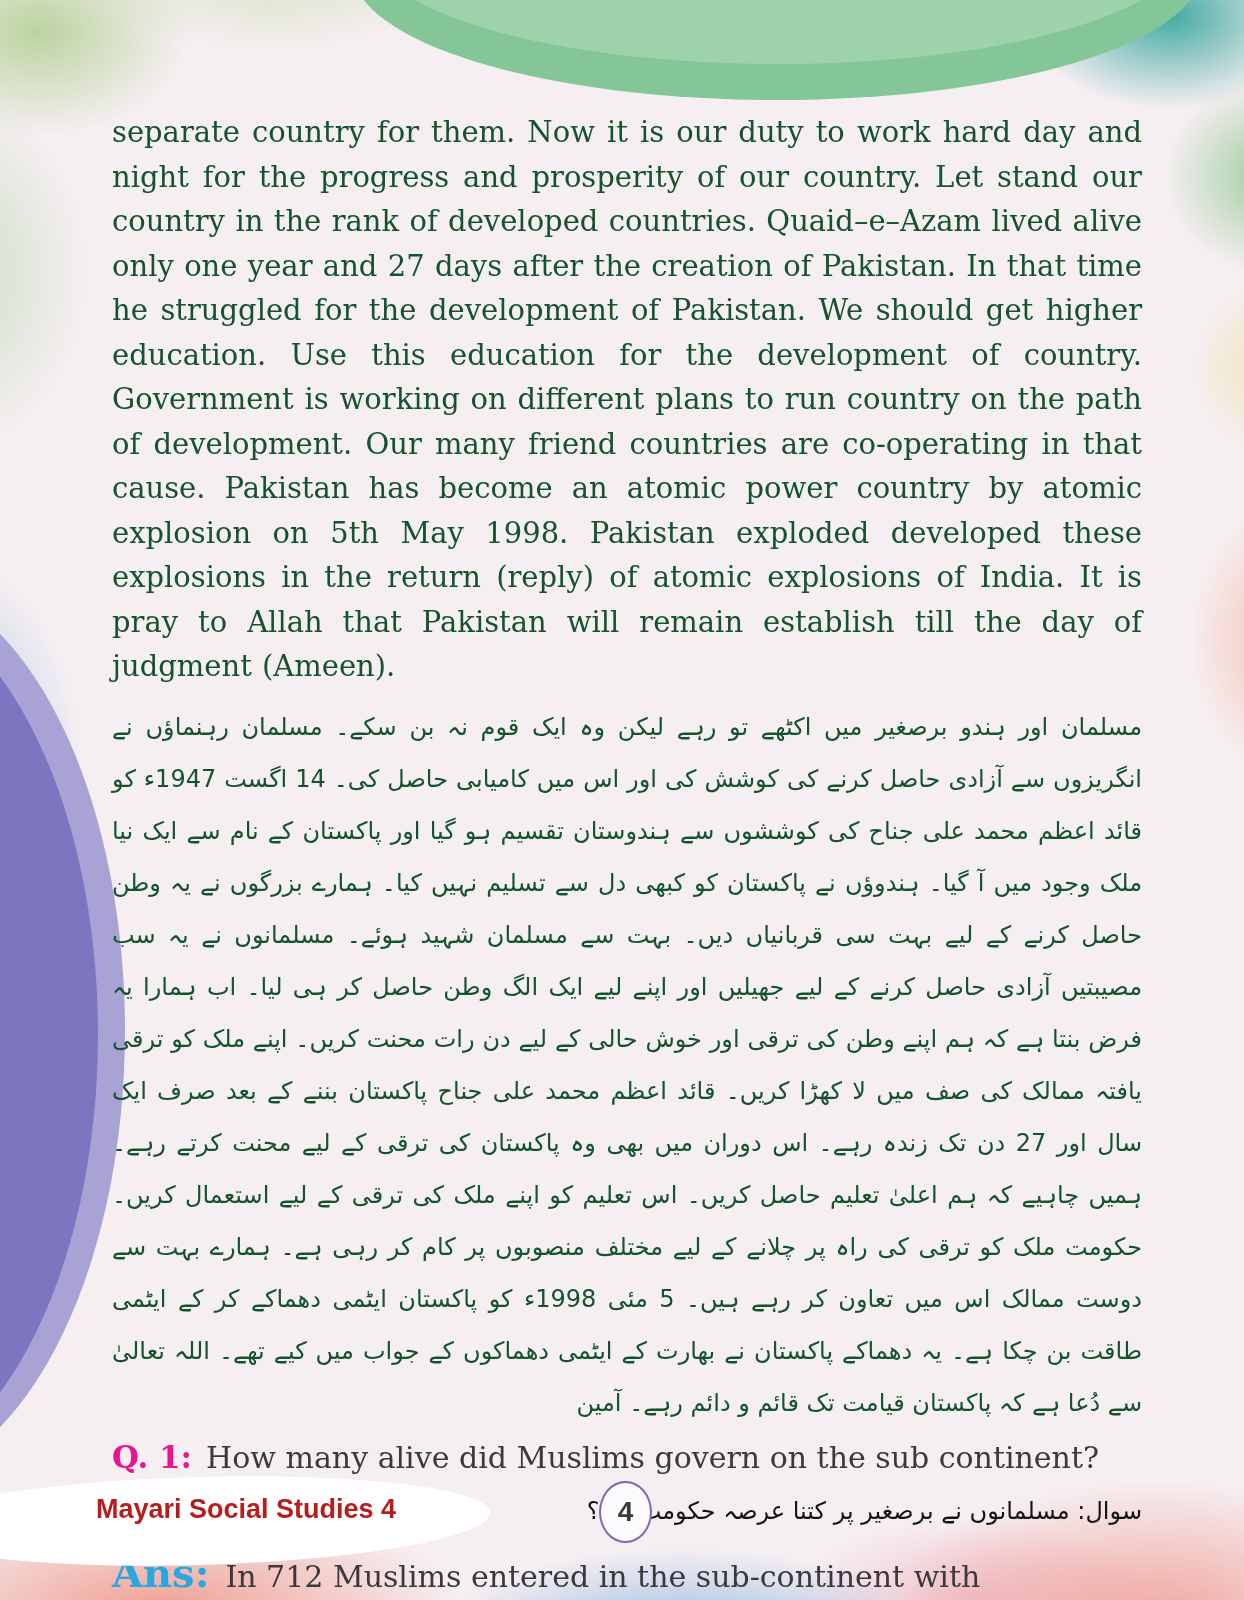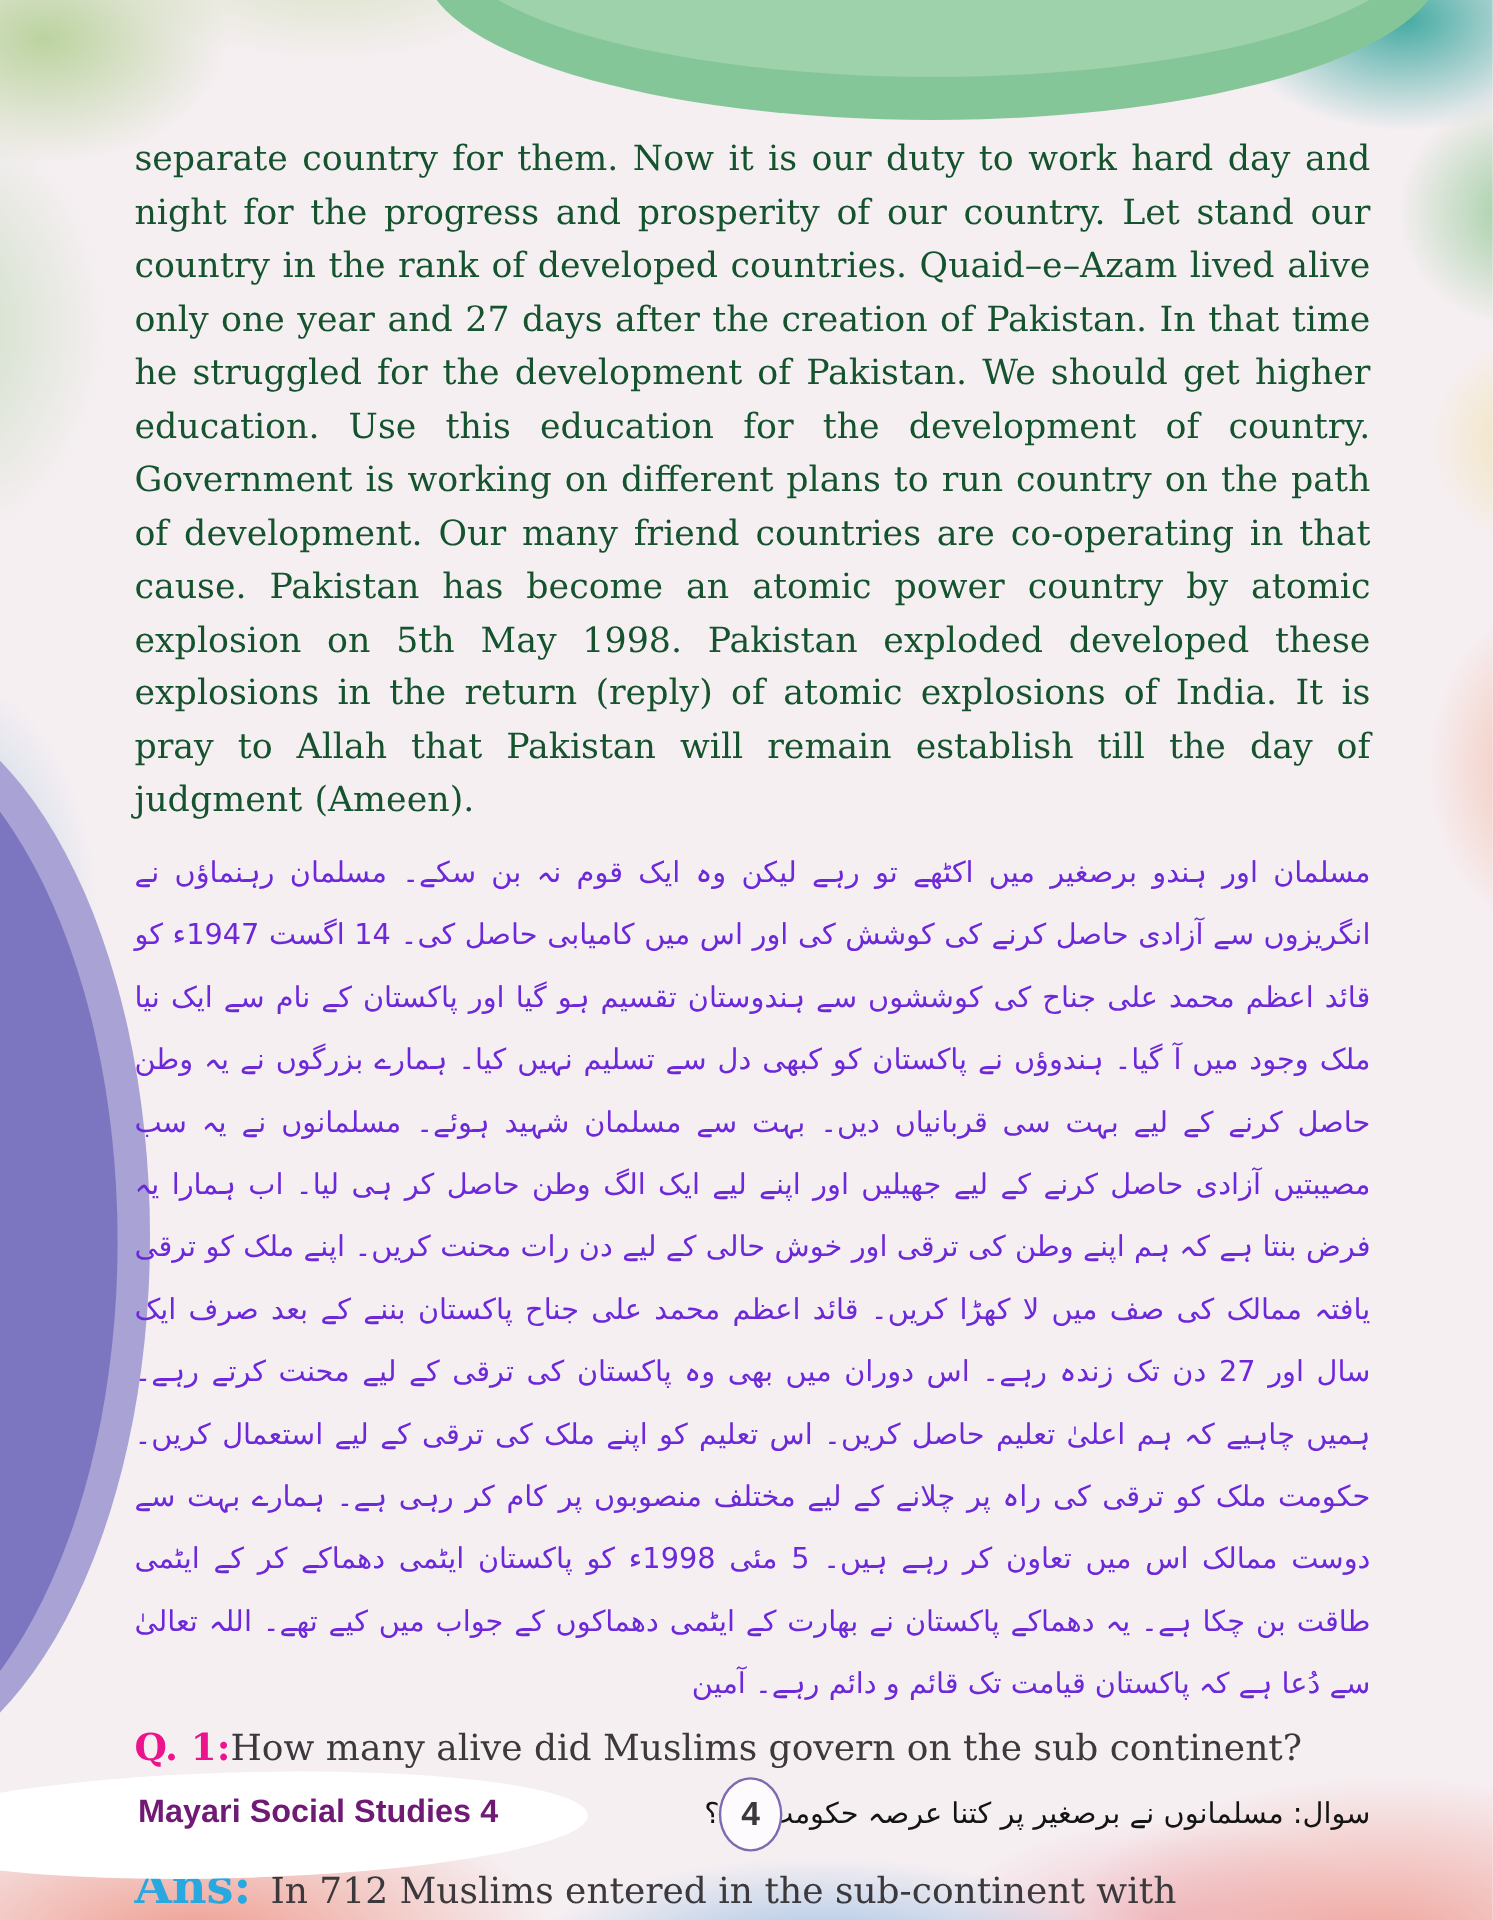--- a/index.html
+++ b/index.html
@@ -44,43 +44,43 @@
 
   .en-para {
     margin: 0; font-size: 29px; line-height: 44.5px;
     text-align: justify; color: #14532d; word-spacing: 1px;
   }
 
   .ur-para {
     margin: 12px 0 0 0; direction: rtl;
     font-family: "DejaVu Sans", sans-serif;
     font-size: 24px; line-height: 52px;
-    text-align: justify; color: #6d28d9;
+    text-align: justify; color: #14532d;
   }
 
-  .q-row { display: flex; margin-top: 10px; align-items: baseline; }
+  .q-row { display: flex; gap: 14px; margin-top: 10px; align-items: baseline; }
   .q-label { font-size: 31px; font-weight: 700; color: #ec148c; white-space: nowrap; }
   .q-text  { font-size: 30px; color: #3b393c; }
 
   .ur-question {
     margin: 14px 0 0 0; direction: rtl;
     font-family: "DejaVu Sans", sans-serif;
     font-size: 24px; color: #141414; text-align: right; line-height: 44px;
   }
 
   .ans-row { display: flex; gap: 16px; margin-top: 16px; align-items: baseline; }
   .ans-label { font-size: 40px; font-weight: 700; color: #29a8e0; white-space: nowrap; }
   .ans-text { flex: 1; font-size: 30px; line-height: 49px; color: #3b393c; text-align: left; margin: 0; }
 
   
   .swoosh { position: absolute; left: -95px; top: 1477px; width: 585px; height: 88px;
             background: #ffffff; border-radius: 50%; transform: rotate(-1.6deg); }
-  .book-title { position: absolute; left: 115px; top: 1494px;
+  .book-title { position: absolute; left: 96px; top: 1494px;
                 font-family: "Liberation Sans", sans-serif; font-weight: 700;
-                font-size: 27px; color: #701a75; }
+                font-size: 27px; color: #b91c1c; }
   .page-circle { position: absolute; left: 599px; top: 1481px; width: 53px; height: 62px;
                  border-radius: 50%; background: #fdfbfd; border: 2.5px solid #7d6bb0;
                  display: flex; align-items: center; justify-content: center; box-sizing: border-box; }
   .page-number { font-family: "Liberation Sans", sans-serif; font-weight: 700;
                  font-size: 28px; color: #3a3a3c; }
 </style>
 </head>
 <body>
 
 <div class="watercolor"></div>

